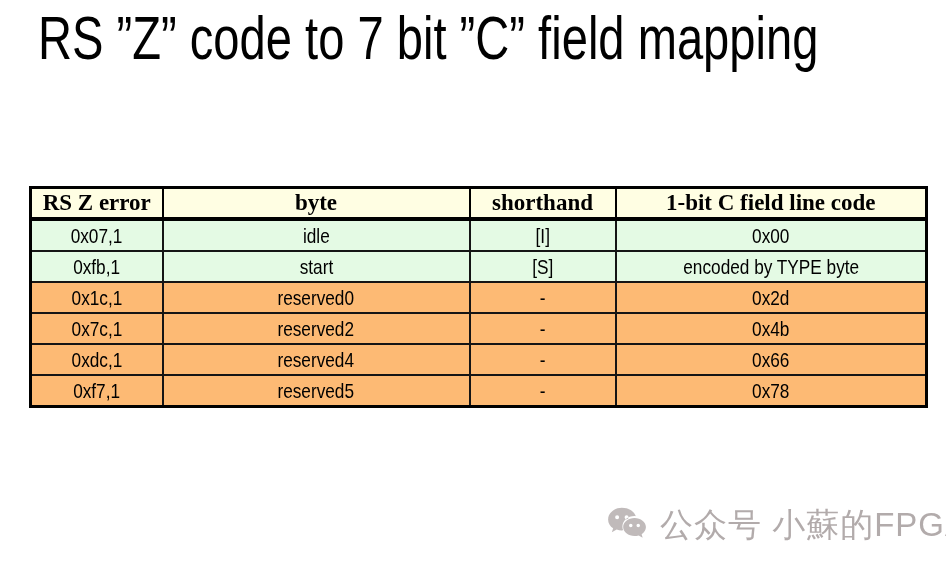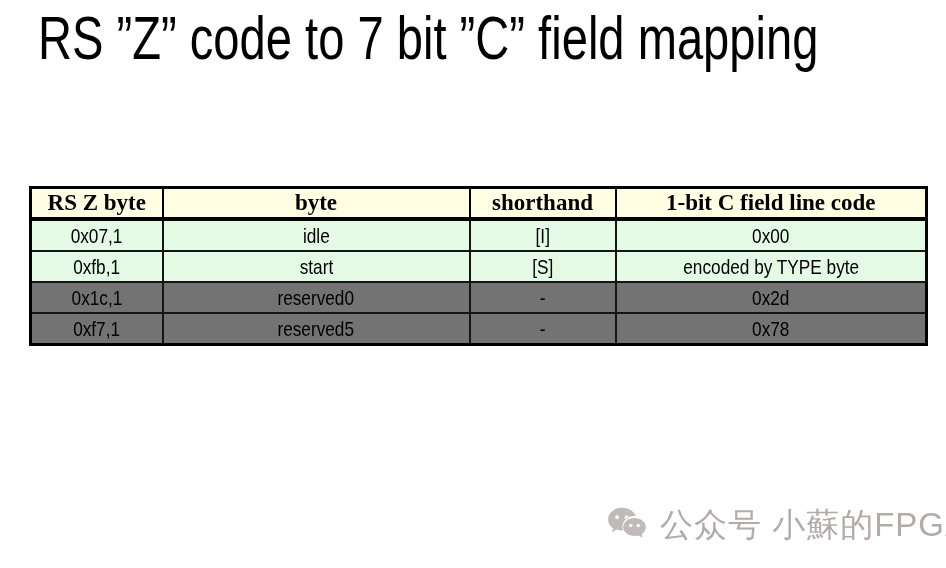--- a/index.html
+++ b/index.html
@@ -56,21 +56,21 @@
     font-size: 21px;
     color: #000000;
     text-align: center;
     vertical-align: middle;
     height: 29px;
     padding: 0 12px;
     border: 2px solid #151515;
     overflow: hidden;
   }
   tr.std td { background: #e4fae4; }
-  tr.rsv td { background: #737373; }
+  tr.rsv td { background: #fdba74; }
   tr.section-end td { border-bottom: 6px solid #000000; }
   .cond {
     display: inline-block;
     transform: scaleX(0.82);
     white-space: nowrap;
   }
   .watermark {
     position: absolute;
     left: 607px;
     top: 503px;
@@ -99,21 +99,21 @@
 
 <table class="mapping">
   <colgroup>
     <col class="c1">
       <col class="c2">
       <col class="c3">
       <col class="c4">
   </colgroup>
   <thead>
     <tr>
-      <th>RS Z byte</th>
+      <th>RS Z error</th>
       <th>byte</th>
       <th>shorthand</th>
       <th>1-bit C field line code</th>
     </tr>
   </thead>
   <tbody>
     <tr class="std">
       <td><span class="cond">0x07,1</span></td>
       <td><span class="cond">idle</span></td>
       <td><span class="cond">[I]</span></td>
@@ -125,20 +125,32 @@
       <td><span class="cond">[S]</span></td>
       <td><span class="cond">encoded by TYPE byte</span></td>
     </tr>
     <tr class="rsv">
       <td><span class="cond">0x1c,1</span></td>
       <td><span class="cond">reserved0</span></td>
       <td><span class="cond">-</span></td>
       <td><span class="cond">0x2d</span></td>
     </tr>
     <tr class="rsv">
+      <td><span class="cond">0x7c,1</span></td>
+      <td><span class="cond">reserved2</span></td>
+      <td><span class="cond">-</span></td>
+      <td><span class="cond">0x4b</span></td>
+    </tr>
+    <tr class="rsv">
+      <td><span class="cond">0xdc,1</span></td>
+      <td><span class="cond">reserved4</span></td>
+      <td><span class="cond">-</span></td>
+      <td><span class="cond">0x66</span></td>
+    </tr>
+    <tr class="rsv">
       <td><span class="cond">0xf7,1</span></td>
       <td><span class="cond">reserved5</span></td>
       <td><span class="cond">-</span></td>
       <td><span class="cond">0x78</span></td>
     </tr>
   </tbody>
 </table>
 
 <div class="watermark">
   <svg class="wm-icon" viewBox="0 0 40 34" xmlns="http://www.w3.org/2000/svg">

